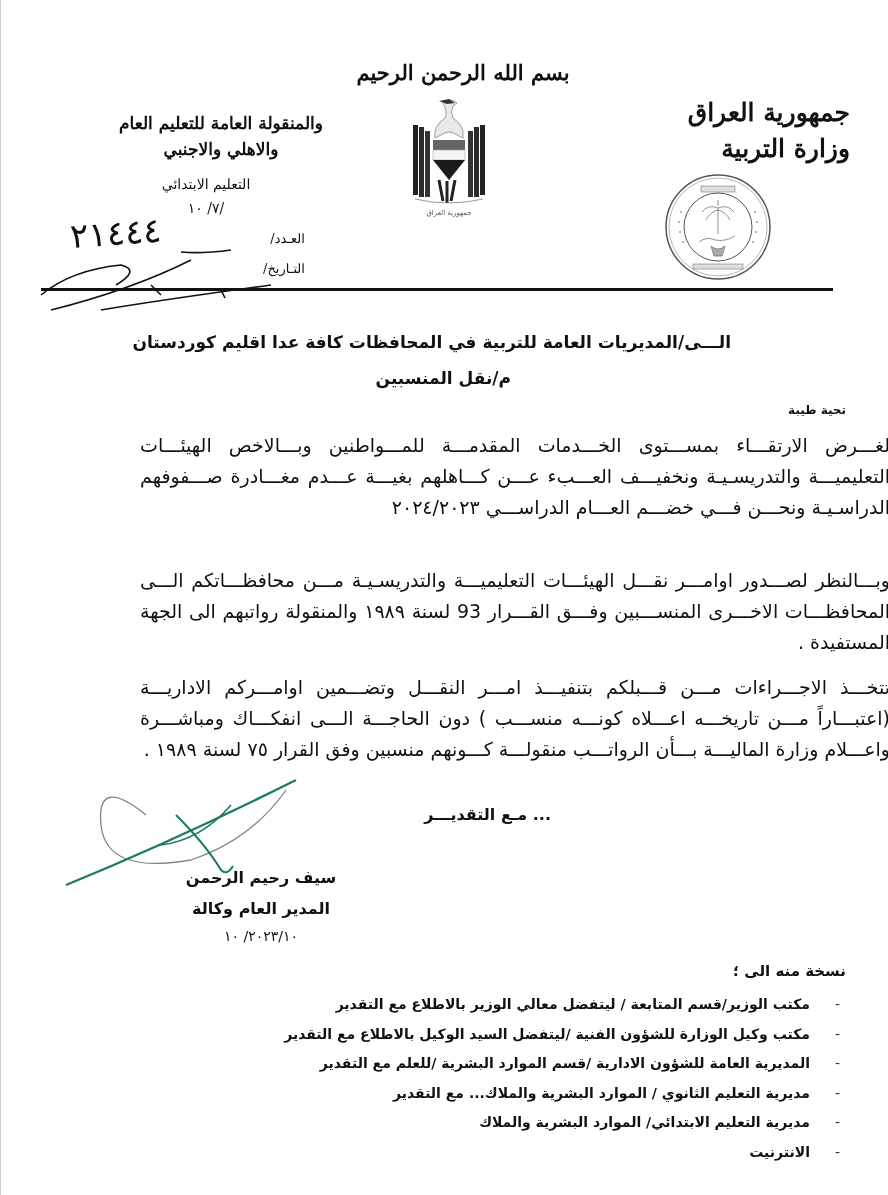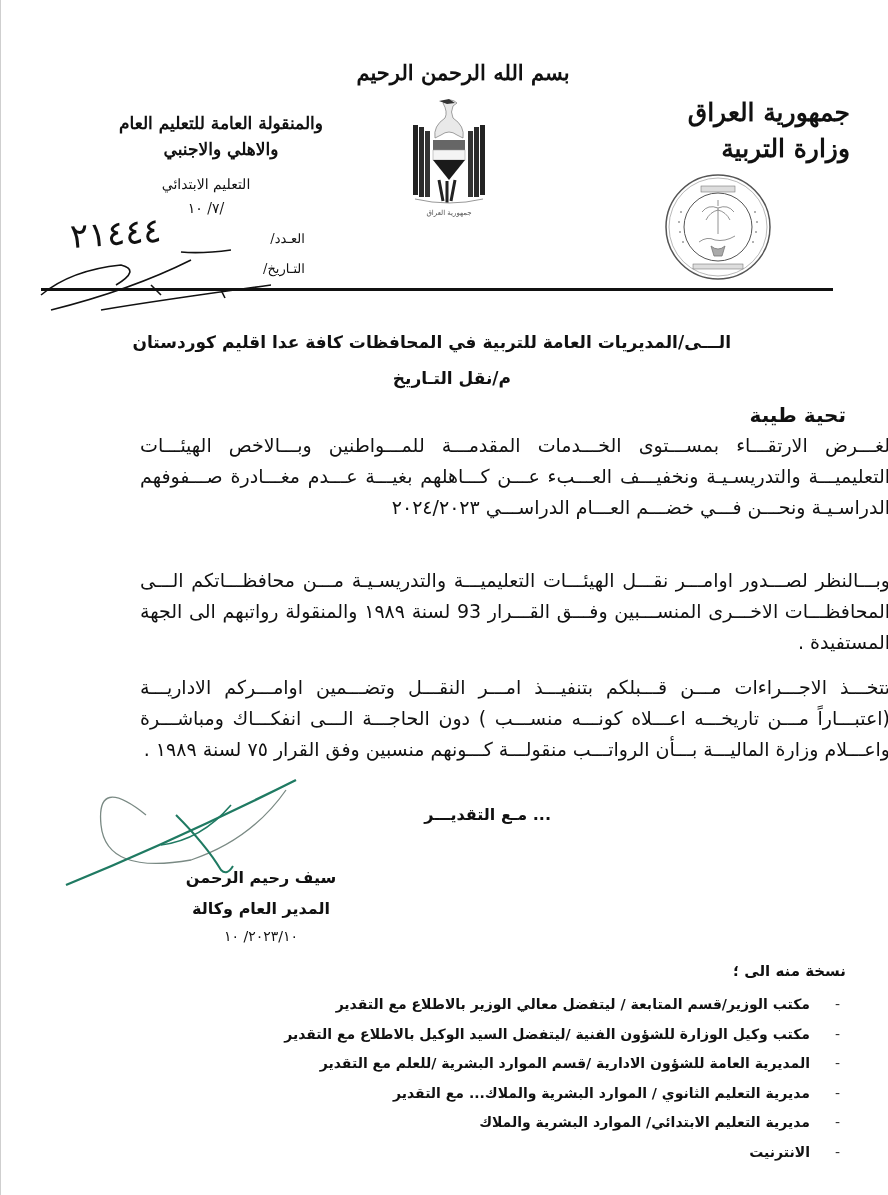--- a/index.html
+++ b/index.html
@@ -11,21 +11,21 @@
     .republic { top: 95px; right: 38px; font-family: "DejaVu Serif", serif; font-size: 25px; font-weight: bold; text-align: right; line-height: 36px; }
     .directorate { top: 110px; left: 100px; width: 240px; text-align: center; font-family: "DejaVu Serif", serif; font-size: 17px; font-weight: bold; line-height: 26px; }
     .dept { top: 172px; left: 140px; width: 130px; text-align: center; font-family: "DejaVu Serif", serif; font-size: 14px; line-height: 24px; }
     .ref { top: 217px; left: 262px; font-family: "DejaVu Serif", serif; font-size: 13px; line-height: 30px; text-align: right; margin-top: 7px; }
     .emblem { top: 95px; left: 408px; width: 80px; height: 125px; }
     .seal { top: 172px; left: 662px; width: 110px; height: 110px; }
     .hrule { top: 288px; left: 40px; width: 792px; height: 3px; background: #111; }
     .hand { top: 210px; left: 30px; width: 320px; height: 110px; }
     .addressee { top: 332px; left: 0; width: 730px; text-align: right; font-size: 17px; font-weight: bold; }
     .subject { top: 368px; left: 0; width: 510px; text-align: right; font-size: 17px; font-weight: bold; }
-    .greeting { top: 403px; right: 42px; font-size: 20px; font-weight: bold; }
+    .greeting { top: 403px; right: 42px; font-size: 12px; font-weight: bold; }
     .para { left: 95px; width: 750px; text-align: justify; text-align-last: right; font-size: 19px; font-weight: normal; line-height: 31px; margin-left: 44px; }
     .p1 { top: 430px; }
     .p2 { top: 565px; }
     .p3 { top: 672px; }
     .closing { top: 805px; left: 0; width: 550px; text-align: right; font-size: 16px; font-weight: bold; letter-spacing: 2px; }
     .signame { top: 862px; left: 160px; width: 200px; text-align: center; font-size: 16px; font-weight: bold; line-height: 31px; }
     .sigdate { top: 928px; left: 160px; width: 200px; text-align: center; font-size: 14px; }
     .signature { top: 760px; left: 55px; width: 260px; height: 130px; }
     .cc-title { top: 962px; right: 42px; font-size: 15px; font-weight: bold; }
     .cc-list { top: 990px; right: 78px; width: 640px; margin: 0; padding: 0; list-style: none; }
@@ -102,21 +102,21 @@
 
   <svg class="abs hand" viewBox="0 0 320 110">
     <text x="40" y="38" font-size="34" fill="#111" font-family="DejaVu Serif, serif" transform="rotate(-4 40 38)">٢١٤٤٤</text>
     <path d="M150 42 q20 2 50 -2" stroke="#111" stroke-width="1.6" fill="none"></path>
     <path d="M10 85 q30 -25 80 -30 q20 5 -5 20 M20 100 q80 -20 140 -50 M70 100 q60 -10 170 -25 M120 75 l10 10 M190 80 l4 8" stroke="#111" stroke-width="1.6" fill="none"></path>
   </svg>
 
   <div class="abs hrule"></div>
 
   <div class="abs addressee rtl">الـــى/المديريات العامة للتربية في المحافظات كافة عدا اقليم كوردستان</div>
-  <div class="abs subject rtl">م/نقل التـاريخ</div>
+  <div class="abs subject rtl">م/نقل المنسبين</div>
   <div class="abs greeting rtl">تحية طيبة</div>
 
   <div class="abs para p1 rtl" dir="rtl">لغـــرض الارتقـــاء بمســـتوى الخـــدمات المقدمـــة للمـــواطنين وبـــالاخص الهيئـــات التعليميـــة والتدريسـيـة ونخفيـــف العـــبء عـــن كـــاهلهم بغيـــة عـــدم مغـــادرة صـــفوفهم الدراسـيـة ونحـــن فـــي خضـــم العـــام الدراســـي ٢٠٢٤/٢٠٢٣</div>
   <div class="abs para p2 rtl" dir="rtl">وبـــالنظر لصـــدور اوامـــر نقـــل الهيئـــات التعليميـــة والتدريسـيـة مـــن محافظـــاتكم الـــى المحافظـــات الاخـــرى المنســـبين وفـــق القـــرار 93 لسنة ١٩٨٩ والمنقولة رواتبهم الى الجهة المستفيدة .</div>
   <div class="abs para p3 rtl" dir="rtl">تتخـــذ الاجـــراءات مـــن قـــبلكم بتنفيـــذ امـــر النقـــل وتضـــمين اوامـــركم الاداريـــة (اعتبـــاراً مـــن تاريخـــه اعـــلاه كونـــه منســـب ) دون الحاجـــة الـــى انفكـــاك ومباشـــرة واعـــلام وزارة الماليـــة بـــأن الرواتـــب منقولـــة كـــونهم منسبين وفق القرار ٧٥ لسنة ١٩٨٩ .</div>
 
   <div class="abs closing rtl">... مـع التقديـــر</div>
 
   <svg class="abs signature" viewBox="0 0 260 130">
     <path d="M90 55 q-50 -40 -45 10 q5 50 90 35 q60 -20 95 -70" stroke="#7a8a84" stroke-width="1.3" fill="none"></path>

